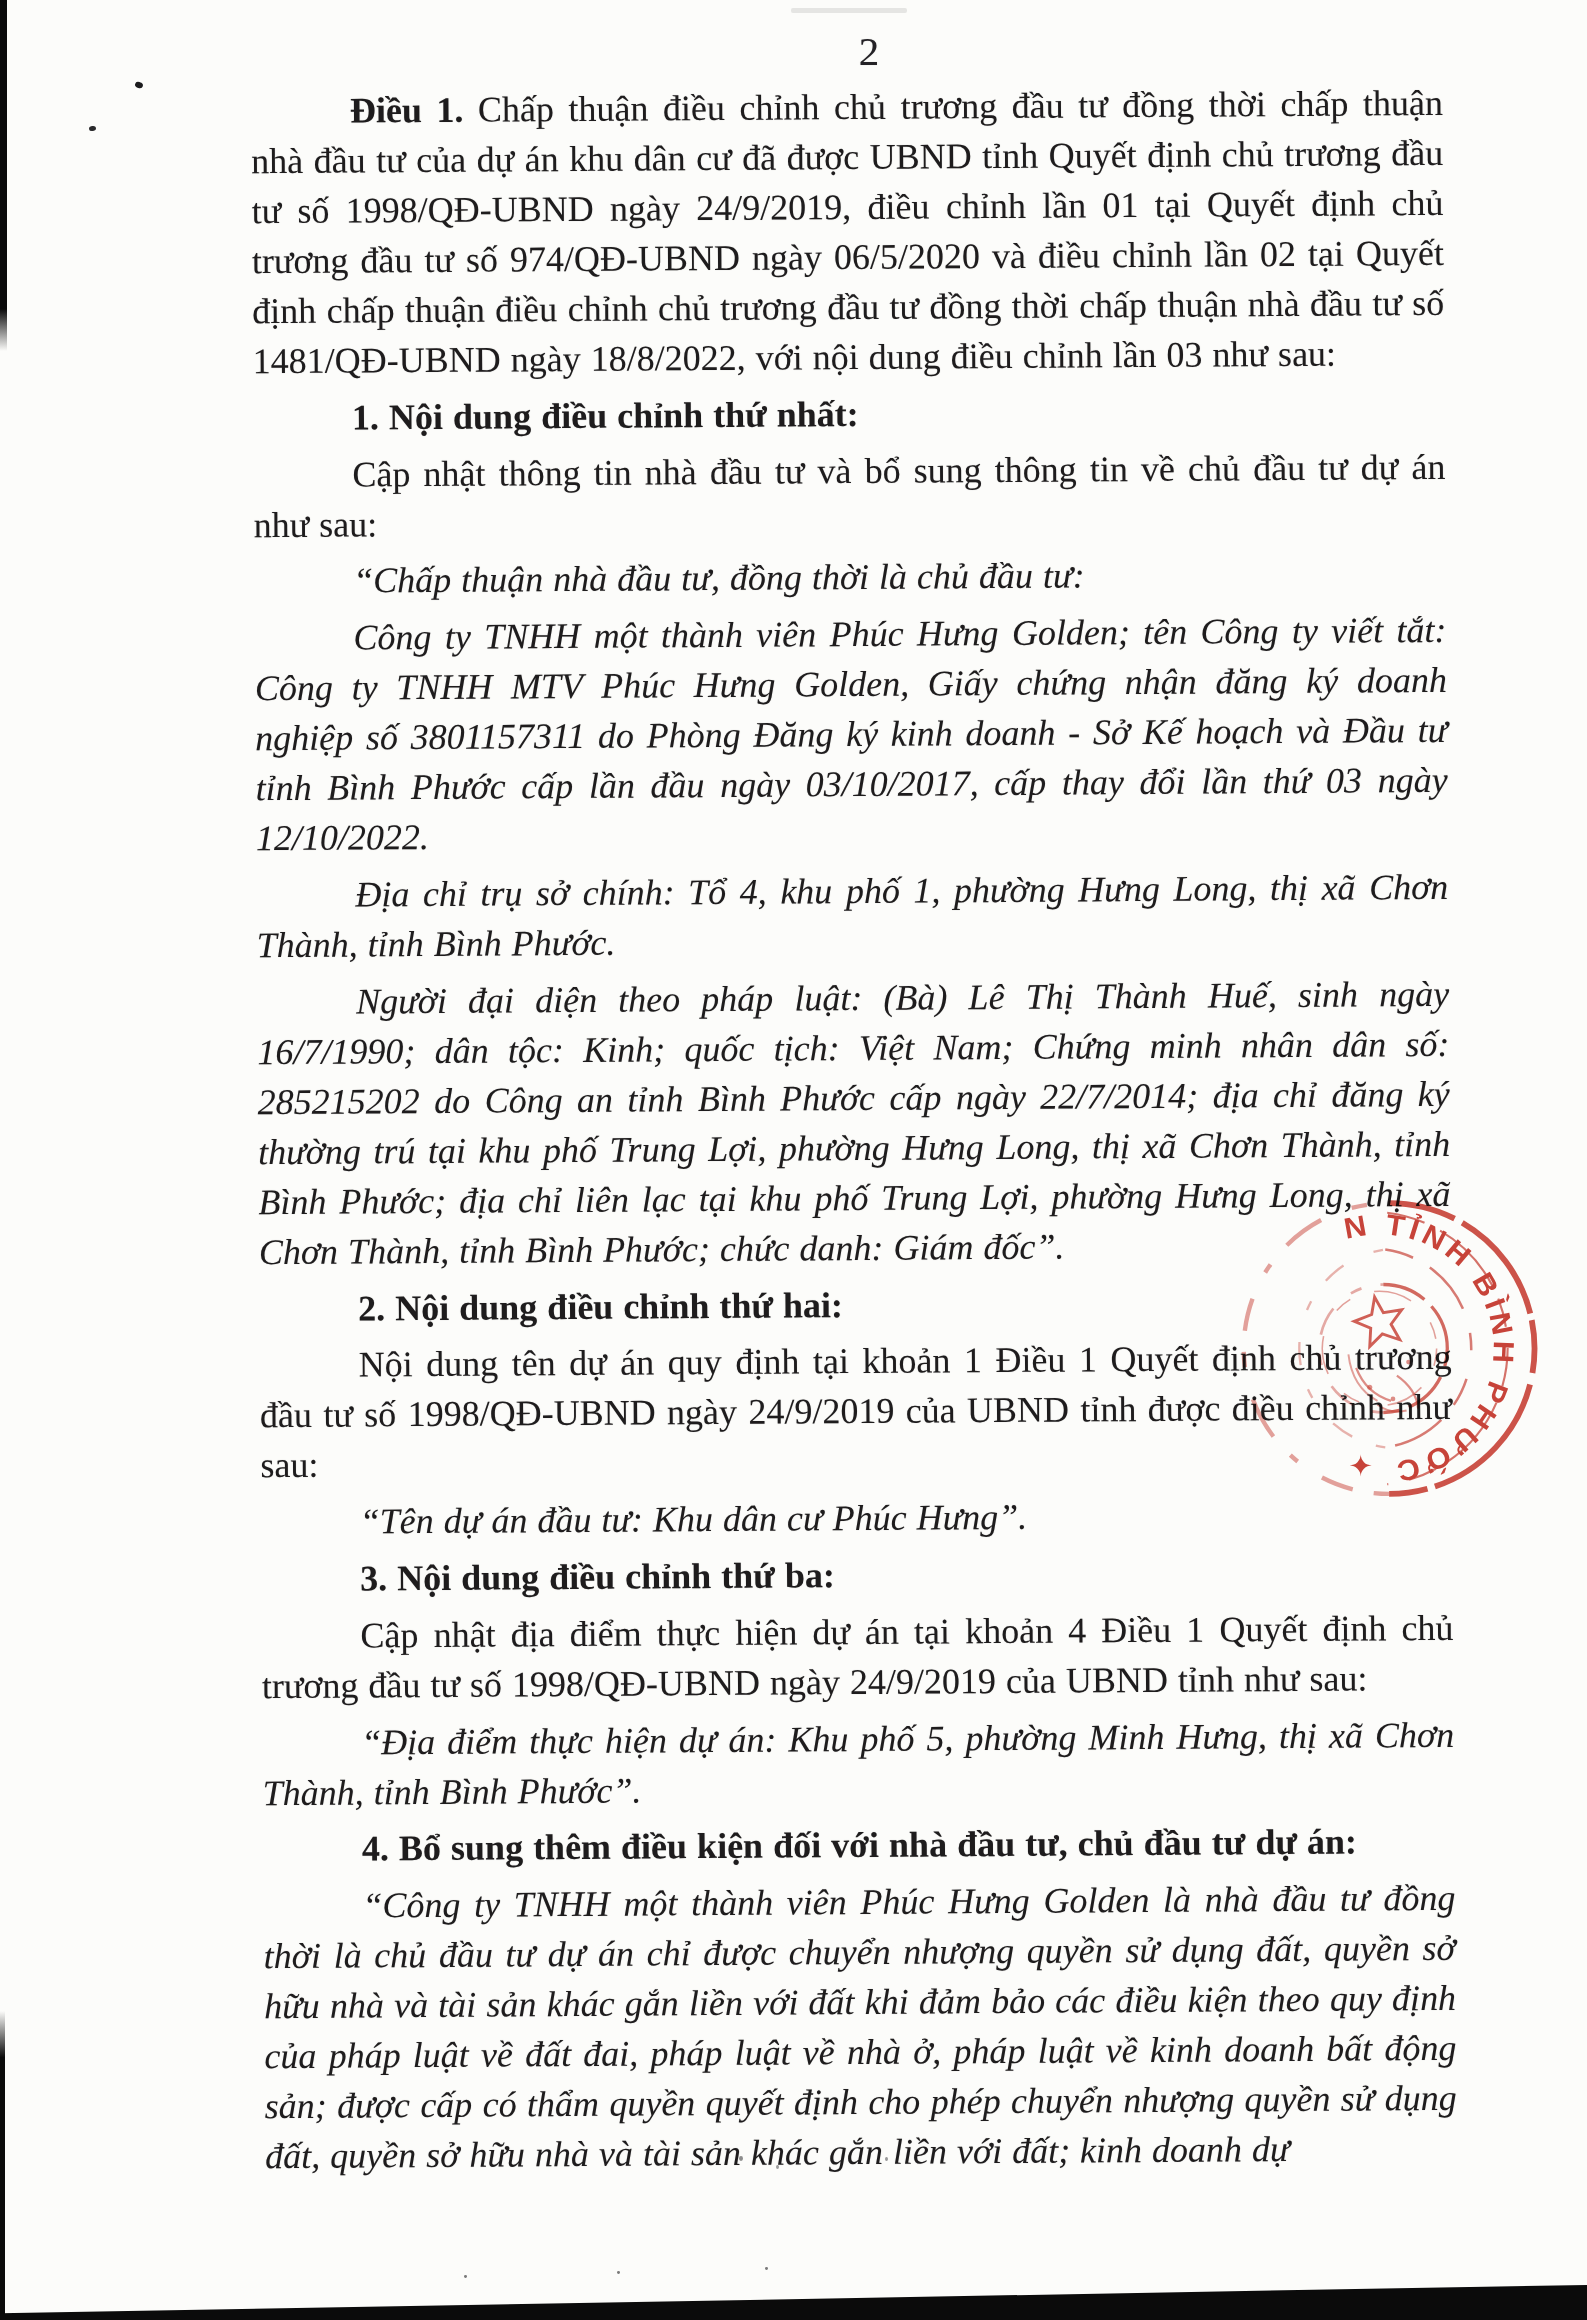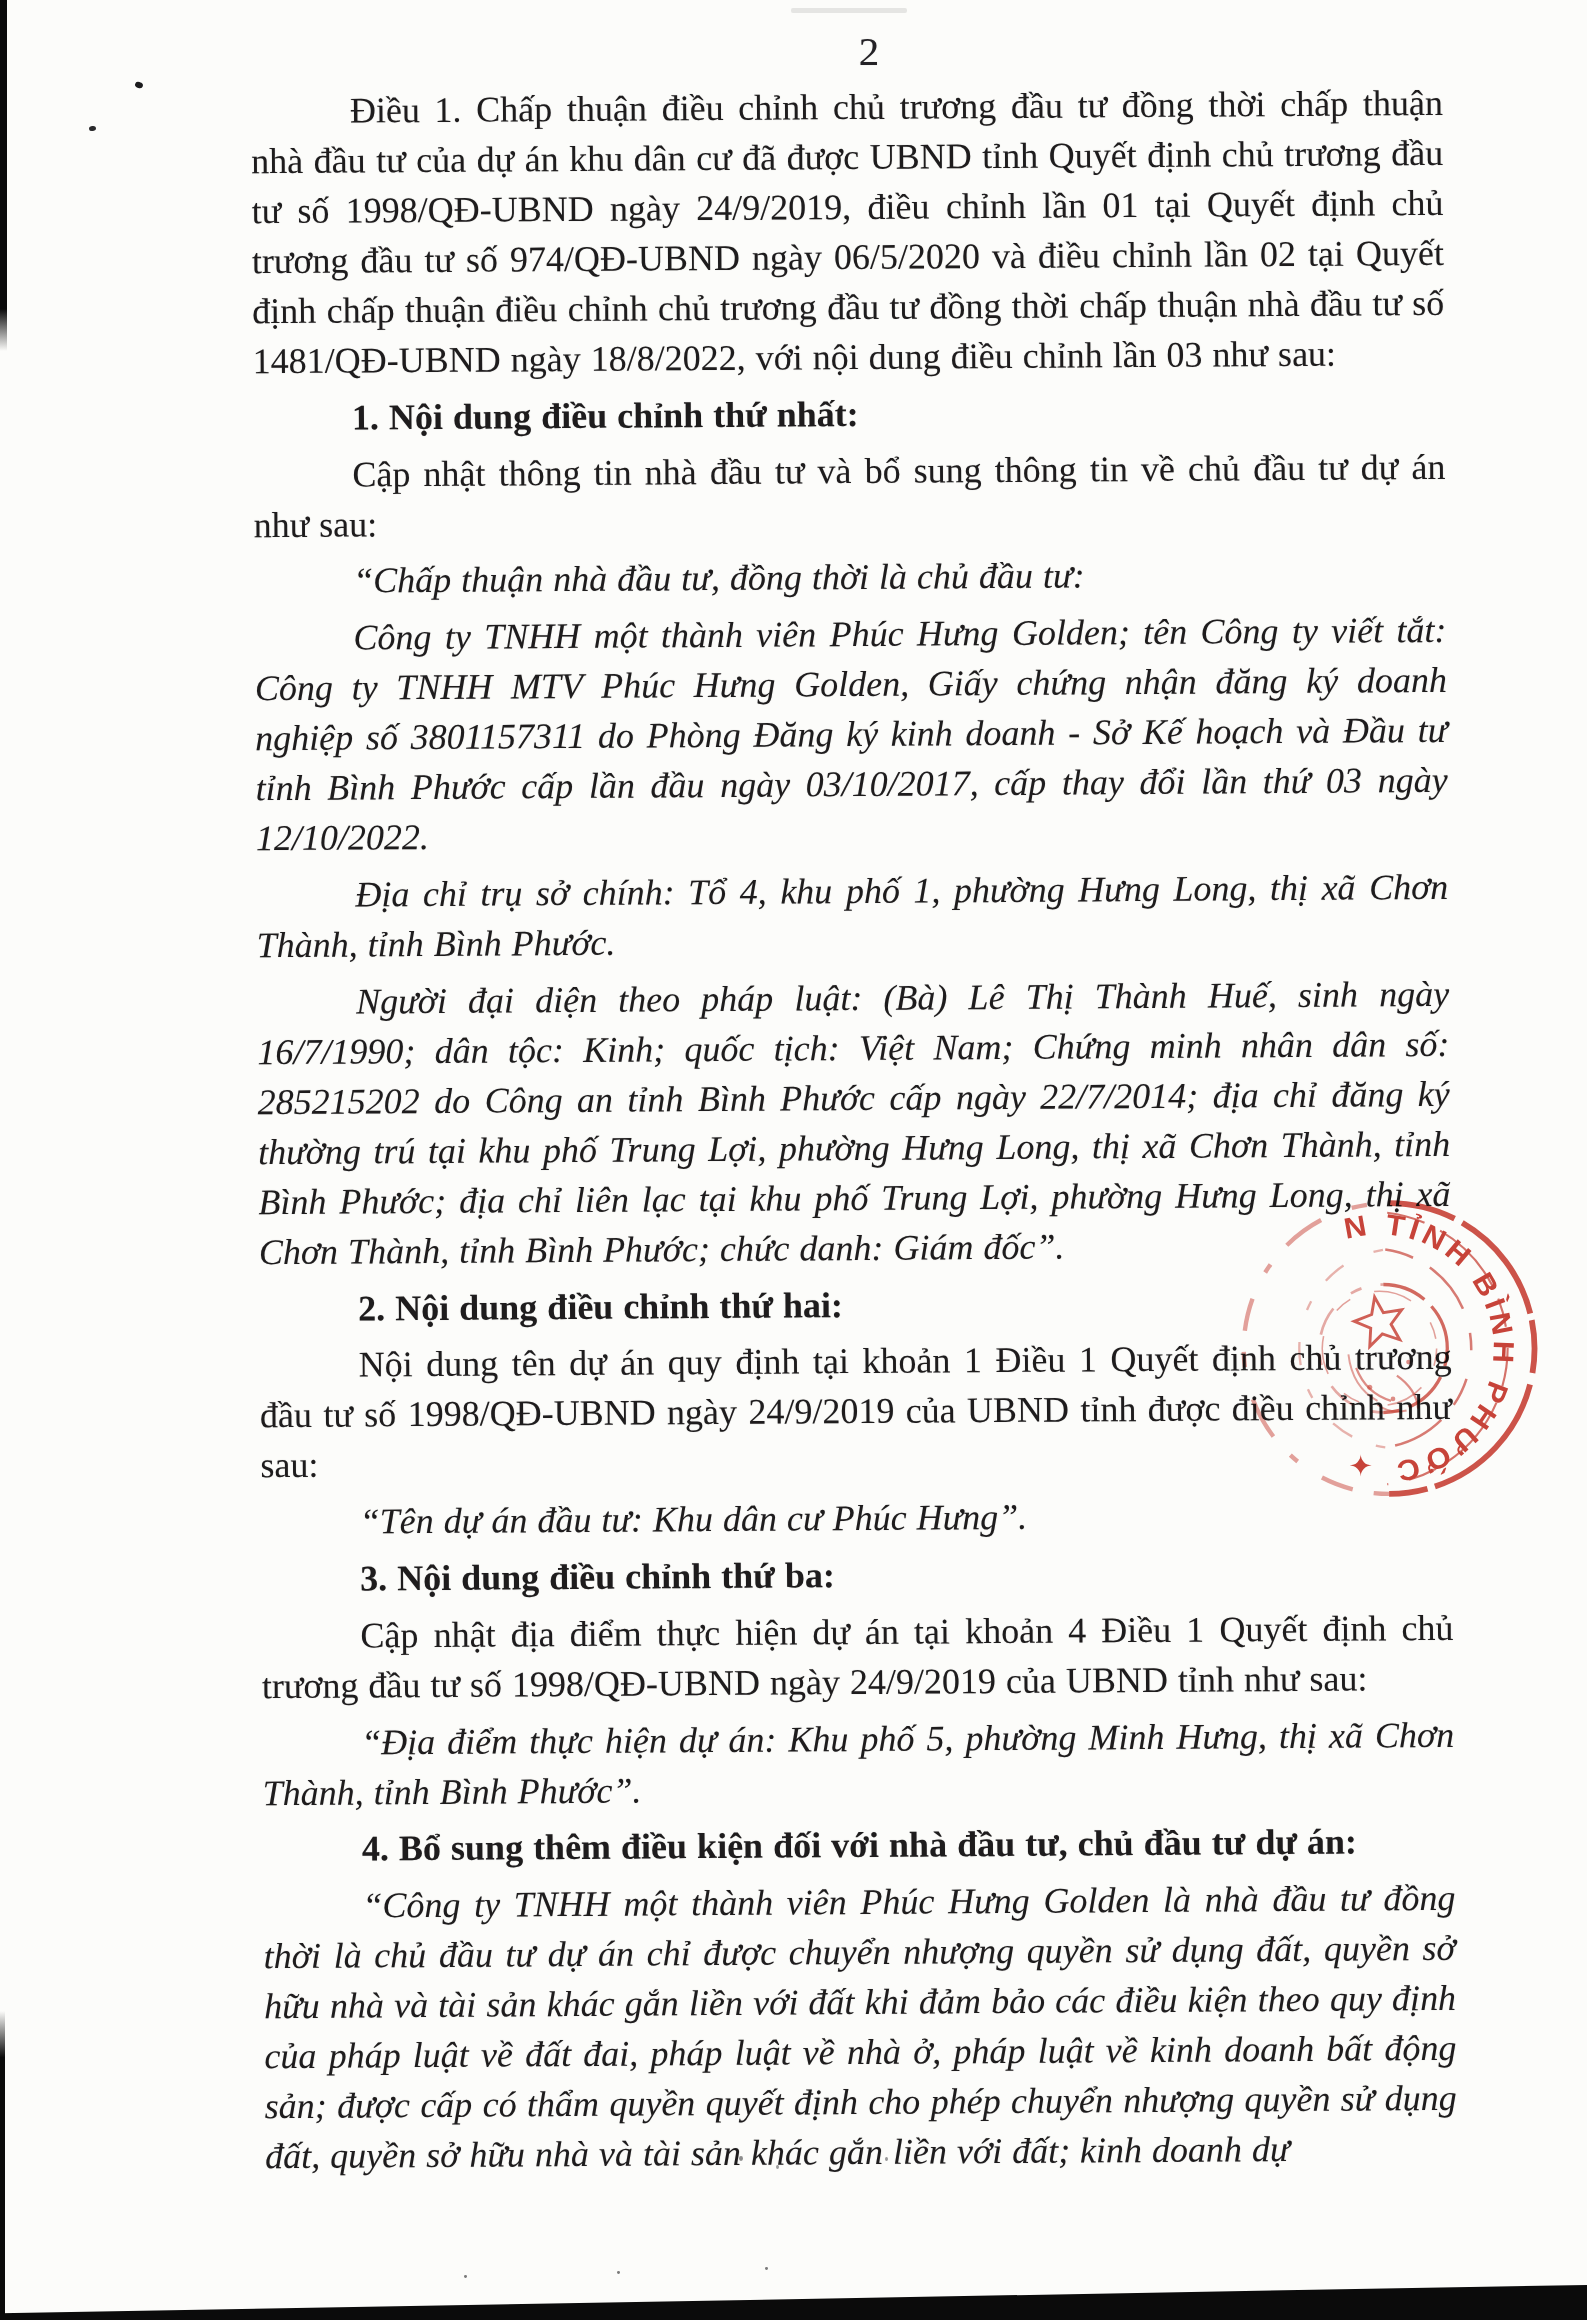--- a/index.html
+++ b/index.html
@@ -27,21 +27,21 @@
   .content p{
     margin:0 0 6.8px 0;
     font-size:36px;
     line-height:50px;
     text-align:justify;
     text-indent:99px;
     word-spacing:1px;
   }
   .content p.h{font-weight:bold;}
   .content p.q{font-style:italic;}
-  .lead{font-weight:normal;}
+  .lead{font-weight:bold;}
   
   .edge-strip-top{
     position:absolute;left:0;top:0;width:6.8px;height:351px;
     background:linear-gradient(to bottom,#0a0a0a 88%,rgba(10,10,10,0));
   }
   .edge-strip-bottom{
     position:absolute;left:0;top:2011px;width:4.9px;height:310px;
     background:linear-gradient(to top,#0a0a0a 85%,rgba(10,10,10,0));
   }
   .bottom-band{

